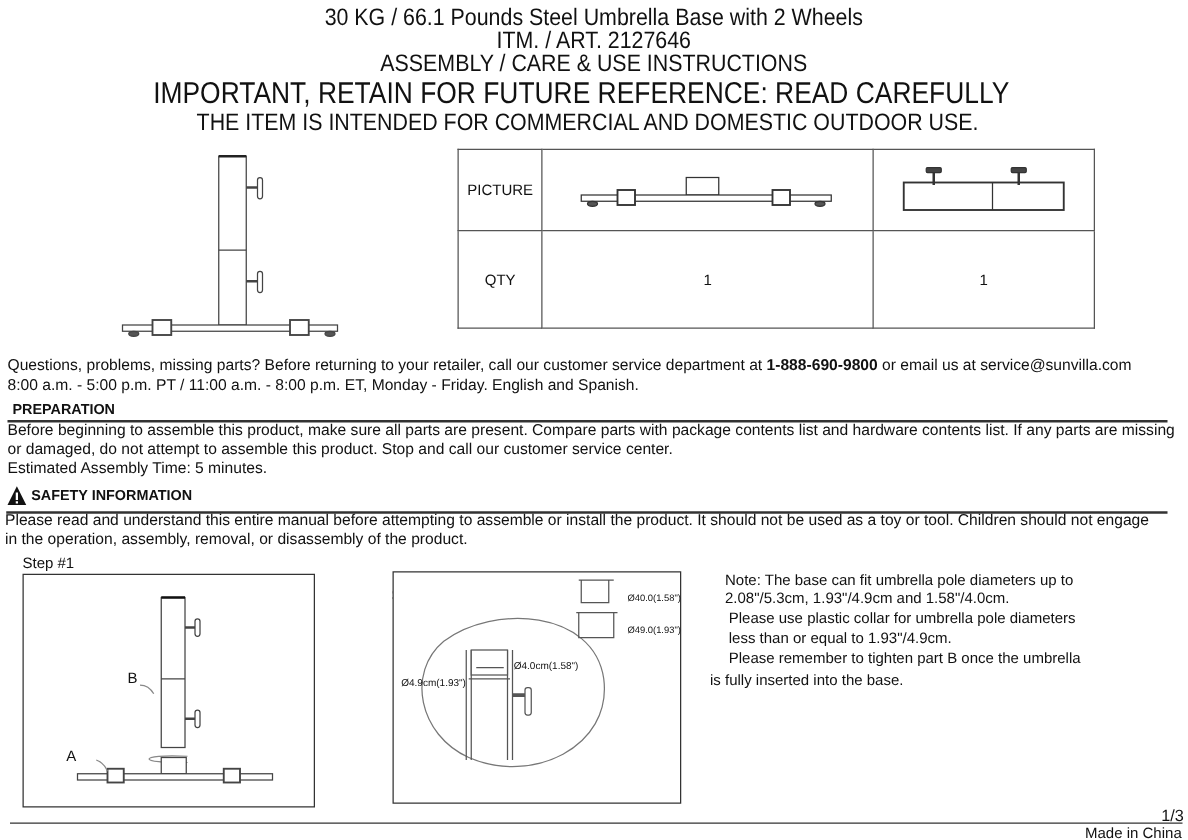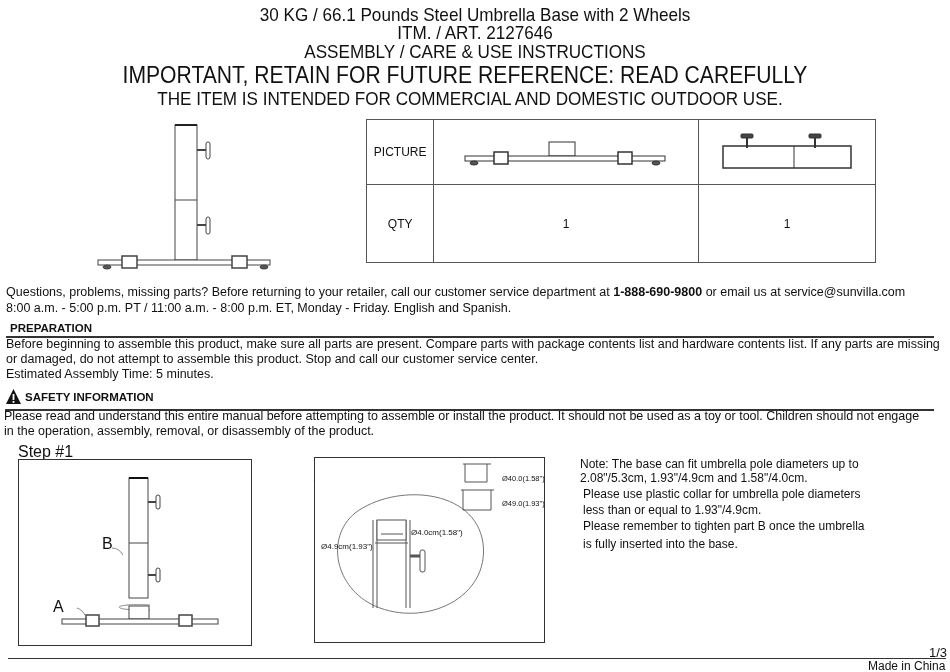--- a/index.html
+++ b/index.html
@@ -11,21 +11,21 @@
   .h3 { top:41px; font-size:19px; transform:scaleX(0.9); }
   .h4 { top:61px; left:-10px; font-size:24px; transform:scaleX(0.88); }
   .h5 { top:88px; left:-5px; font-size:19px; transform:scaleX(0.9); }
   table.parts { position:absolute; left:366px; top:119px; width:510px; height:144px; border-collapse:collapse; font-size:12px; }
   table.parts td { border:1px solid #555; text-align:center; padding:0; }
   .txt { position:absolute; font-size:12.5px; white-space:nowrap; transform-origin:left top; }
   .sect { position:absolute; font-size:11.5px; font-weight:bold; }
   .rule { position:absolute; height:0; border-top:2px solid #333; }
   .frame { position:absolute; border:1px solid #333; background:#fff; }
   .note { position:absolute; left:580px; font-size:12px; white-space:nowrap; }
-  .lbl { position:absolute; font-size:16px; }
+  .lbl { position:absolute; font-size:12px; }
   svg { display:block; }
 </style>
 </head>
 <body>
 
 <div class="hdr h1">30 KG / 66.1 Pounds Steel Umbrella Base with 2 Wheels</div>
 <div class="hdr h2">ITM. / ART. 2127646</div>
 <div class="hdr h3">ASSEMBLY / CARE &amp; USE INSTRUCTIONS</div>
 <div class="hdr h4">IMPORTANT, RETAIN FOR FUTURE  REFERENCE: READ CAREFULLY</div>
 <div class="hdr h5">THE ITEM IS INTENDED FOR COMMERCIAL AND DOMESTIC OUTDOOR USE.</div>
@@ -155,17 +155,17 @@
 <div class="abs" style="left:502px;top:474px;font-size:7.5px;">Ø40.0(1.58")</div>
 <div class="abs" style="left:502px;top:499px;font-size:7.5px;">Ø49.0(1.93")</div>
 <div class="abs" style="left:411px;top:528px;font-size:8px;">Ø4.0cm(1.58")</div>
 <div class="abs" style="left:321px;top:542px;font-size:8px;">Ø4.9cm(1.93")</div>
 
 <div class="note" style="top:457px;">Note: The base can fit umbrella pole diameters up to</div>
 <div class="note" style="top:471px;">2.08"/5.3cm, 1.93"/4.9cm and 1.58"/4.0cm.</div>
 <div class="note" style="top:487px;left:583px;"> Please use plastic collar for umbrella pole diameters</div>
 <div class="note" style="top:503px;left:583px;"> less than or equal to 1.93"/4.9cm.</div>
 <div class="note" style="top:519px;left:583px;"> Please remember to tighten part B once the umbrella</div>
-<div class="note" style="top:537px;left:583px;"> is fully inserted into the base.</div>
+<div class="note" style="top:537px;left:568px;"> is fully inserted into the base.</div>
 
 <div class="abs" style="left:929px;top:645px;font-size:13px;">1/3</div>
 <div class="rule" style="left:8px;top:658px;width:938px;border-top-width:1.5px;"></div>
 <div class="abs" style="left:868px;top:659px;font-size:12px;">Made in China</div>
 
 </body></html>

